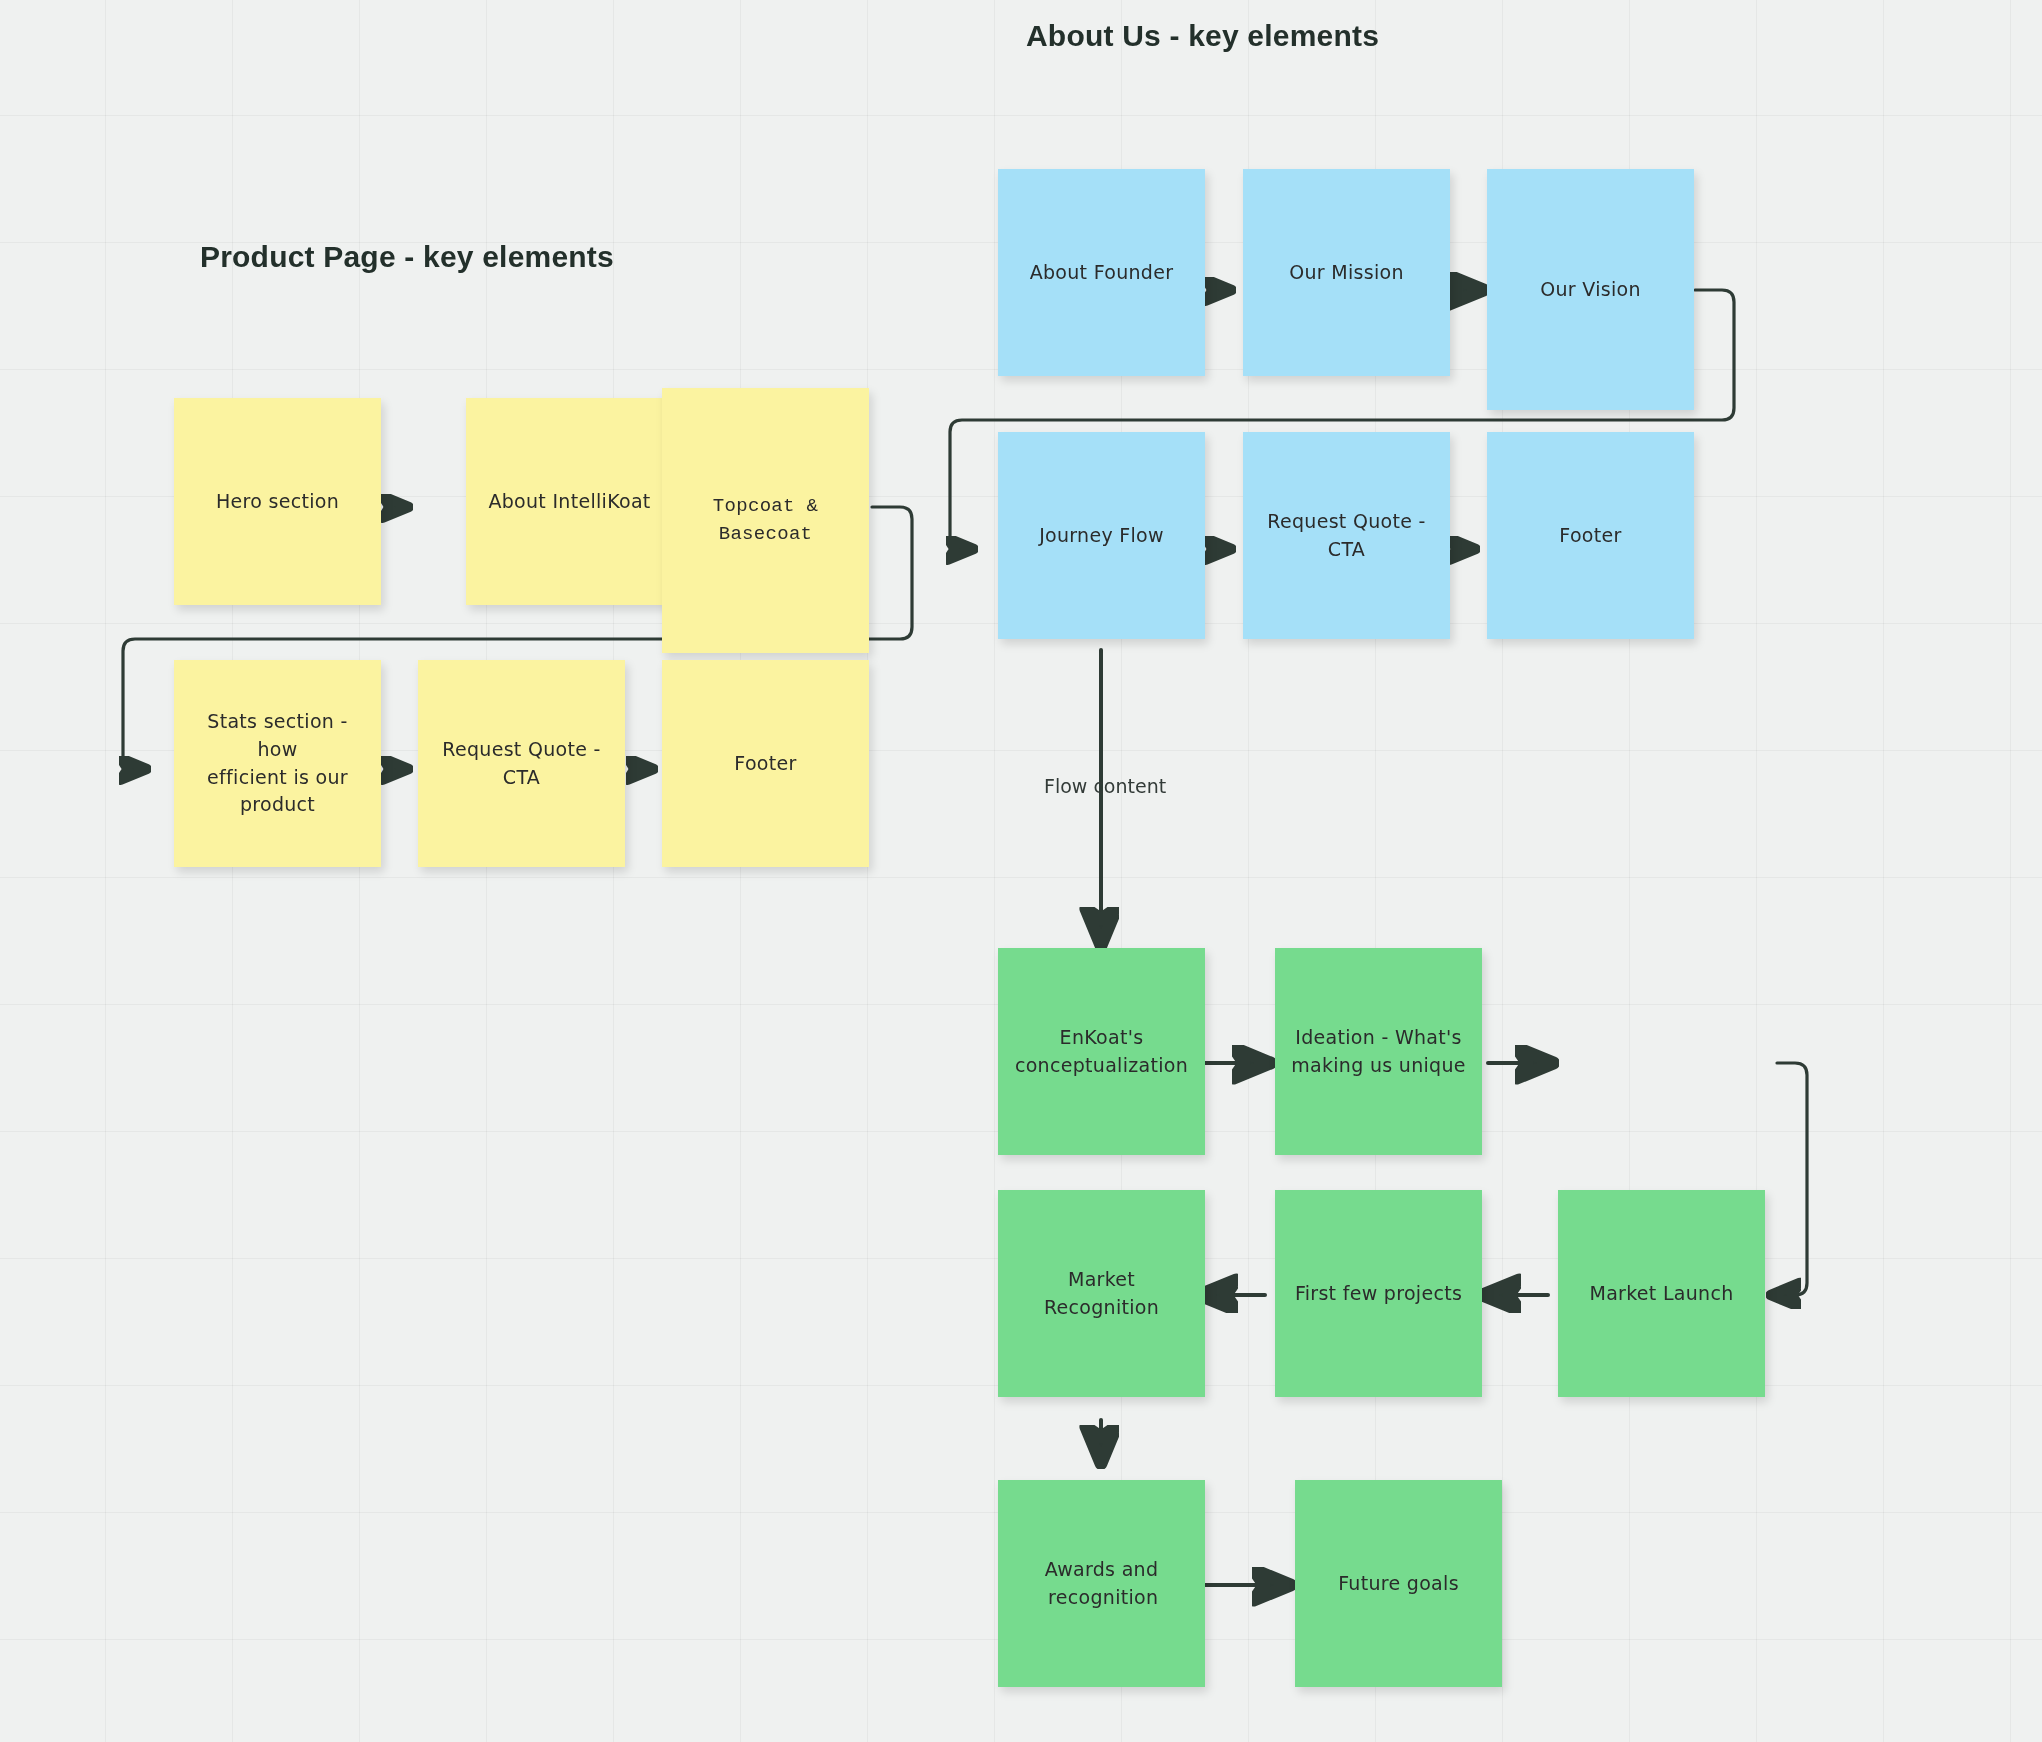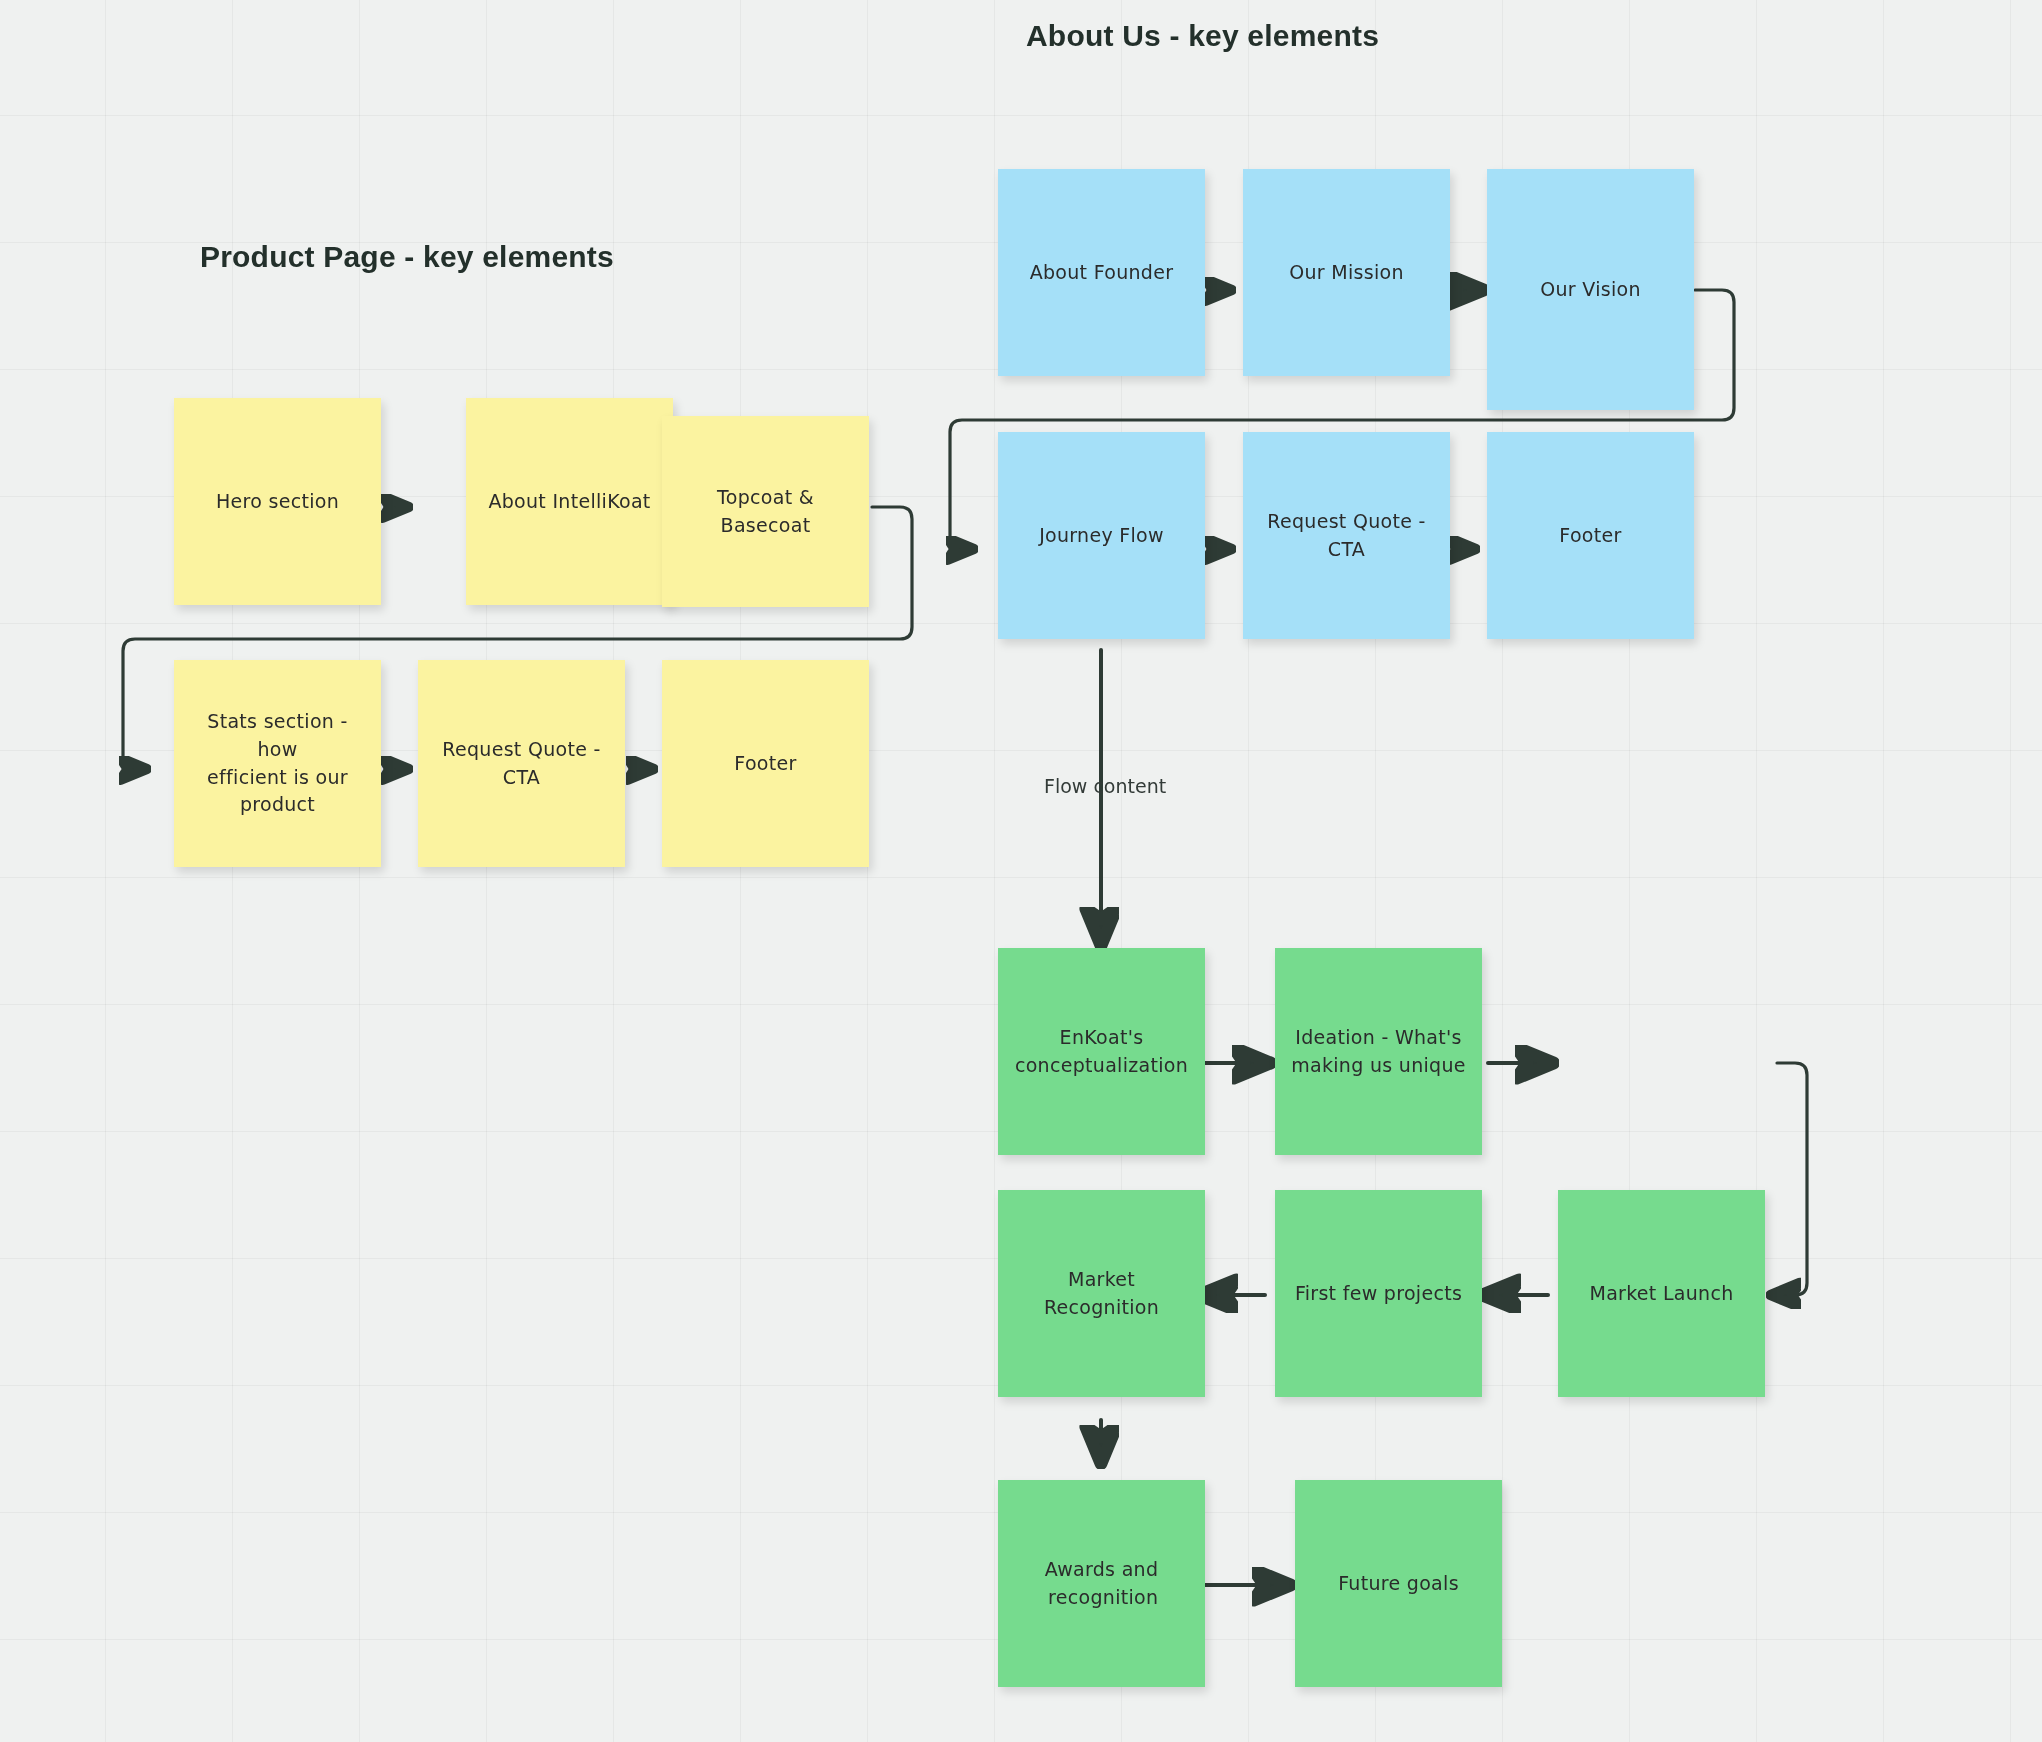--- a/index.html
+++ b/index.html
@@ -140,21 +140,21 @@
   <div class="flowlabel" style="left:1044px; top:775px;">Flow content</div>
 
   <div class="note yellow" style="left:174px; top:398px; width:207px; height:207px;">
     <span class="txt">Hero section</span>
   </div>
 
   <div class="note yellow" style="left:418px; top:398px; width:207px; height:207px;margin-left:48px;">
     <span class="txt">About IntelliKoat</span>
   </div>
 
-  <div class="note yellow" style="left:662px; top:416px; width:207px; height:191px;">
+  <div class="note yellow" style="left:662px; top:388px; width:207px; height:265px;font-family:Liberation Mono, monospace;">
     <span class="txt">Topcoat &amp; Basecoat</span>
   </div>
 
   <div class="note yellow" style="left:174px; top:660px; width:207px; height:207px;text-align:center;">
     <span class="txt">
       <span>Stats section - how</span><br>
       <span>efficient is our product</span>
     </span>
   </div>
 

